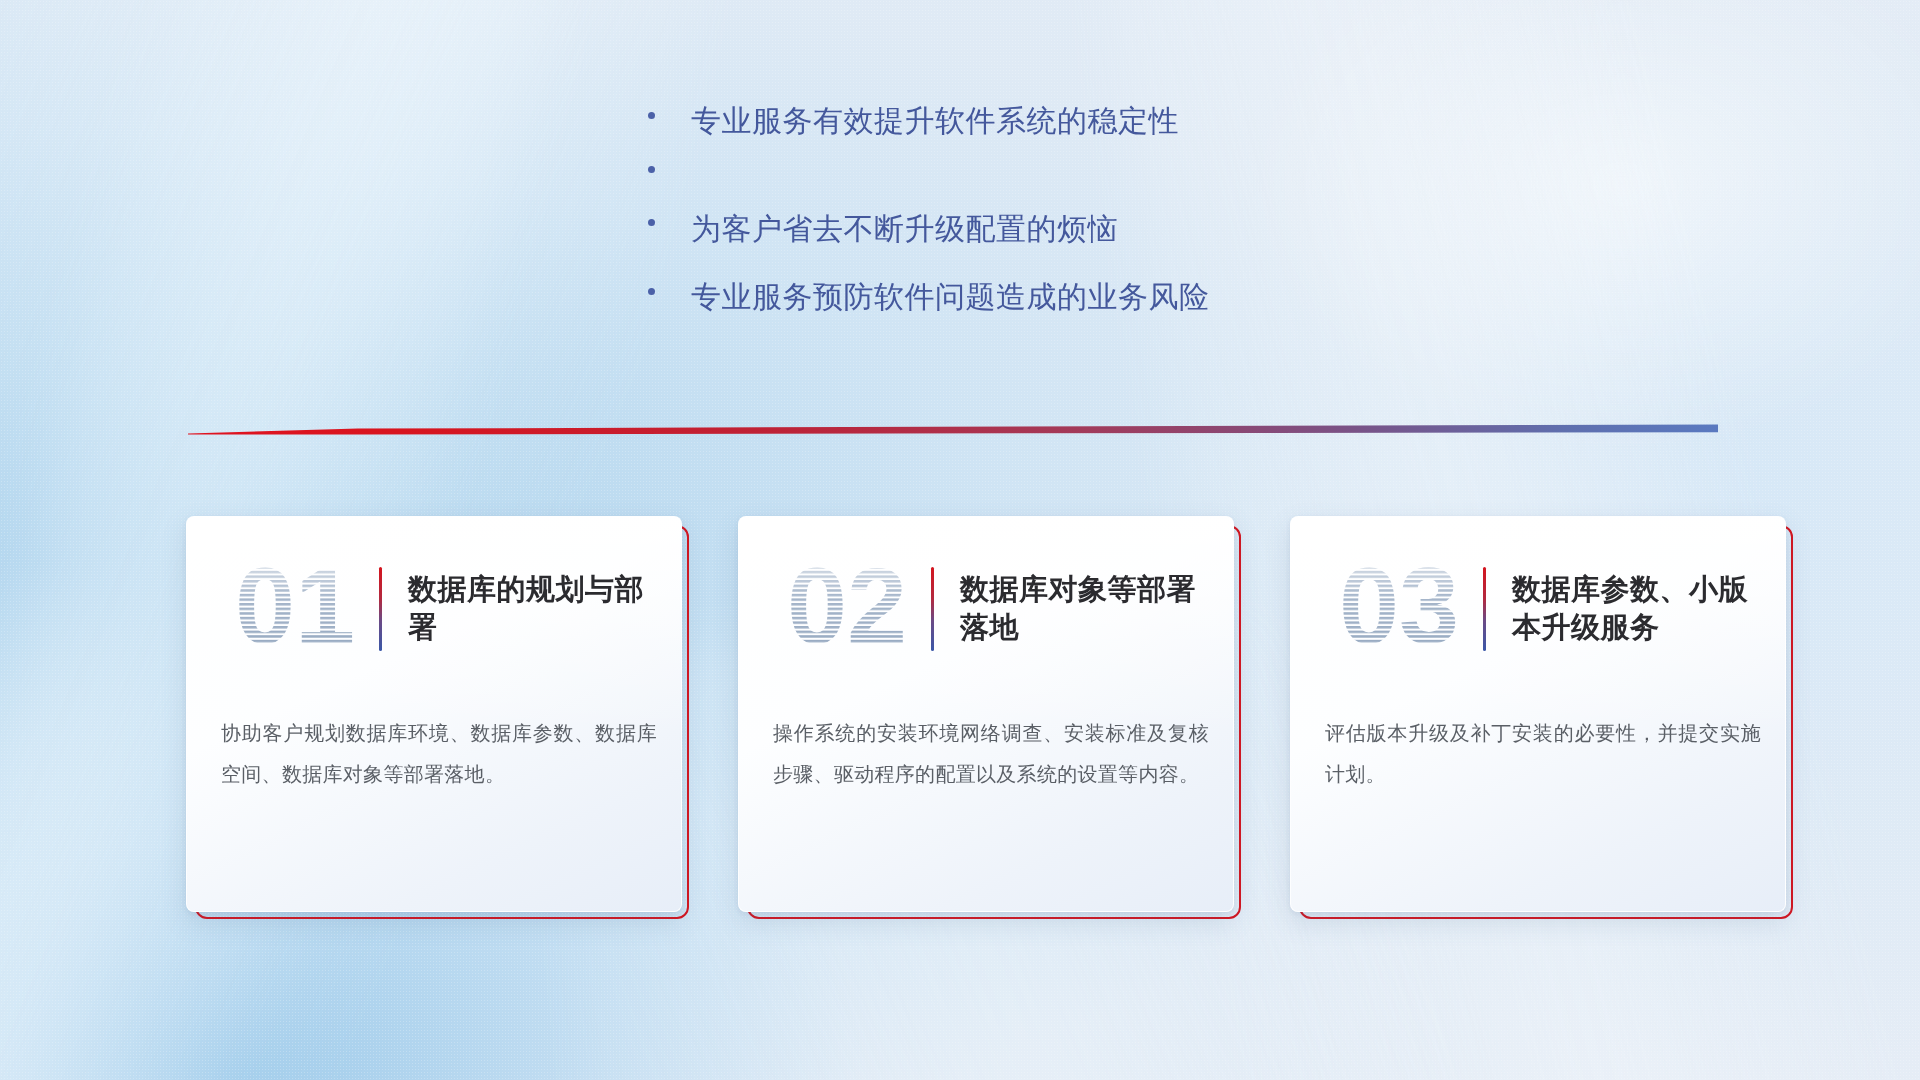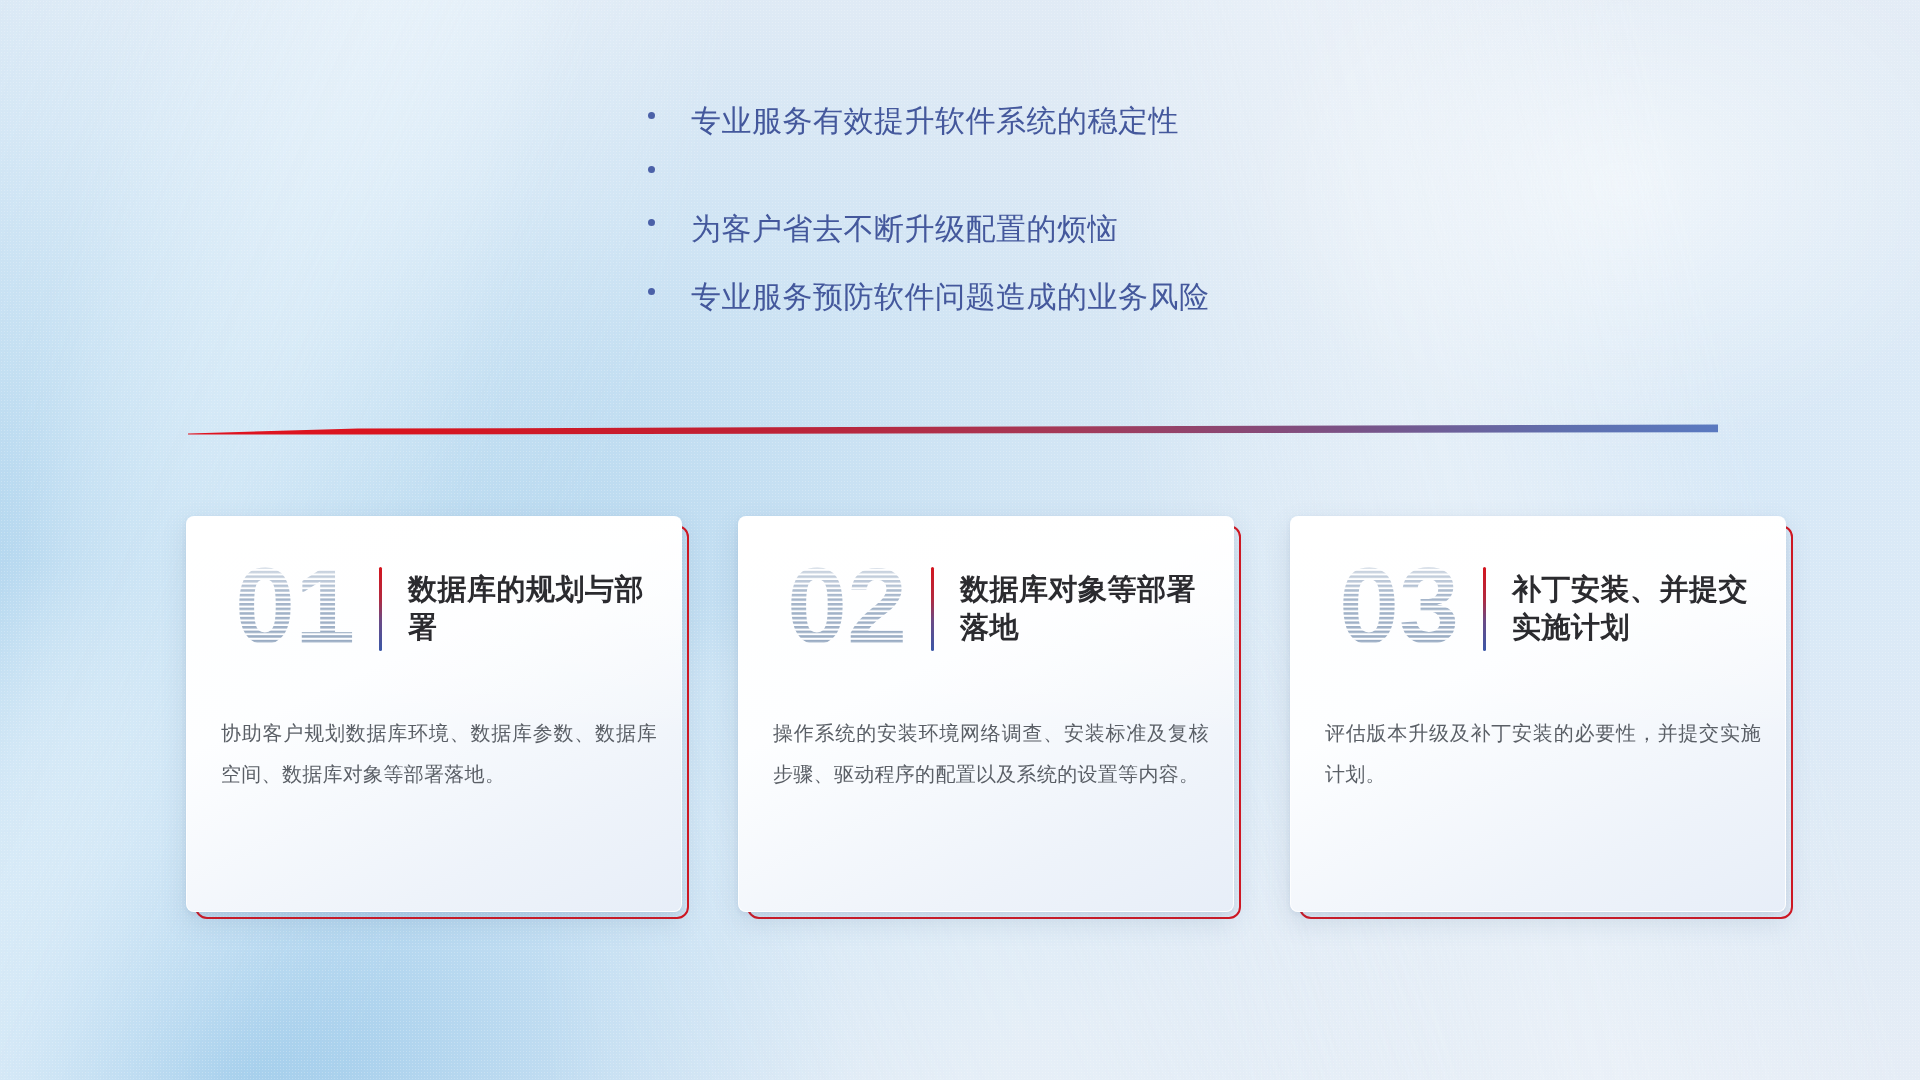--- a/index.html
+++ b/index.html
@@ -236,19 +236,19 @@
               <mask id="m3">
                 <rect x="0" y="0" width="168" height="104" fill="url(#fade3)"></rect>
               </mask>
             </defs>
             <g mask="url(#m3)">
               <text x="84" y="86" text-anchor="middle" font-family="'Liberation Sans',sans-serif" font-size="108" font-weight="700" fill="url(#stripes3)">03</text>
             </g>
           </svg>
         </div>
         <div class="card-bar"></div>
-        <div class="card-title">补丁安装、并提交实施计划</div>
+        <div class="card-title">数据库参数、小版本升级服务</div>
       </div>
       <div class="card-body">评估版本升级及补丁安装的必要性，并提交实施计划。</div>
     </div>
   </div>
 
 </div>
 
 </body></html>

